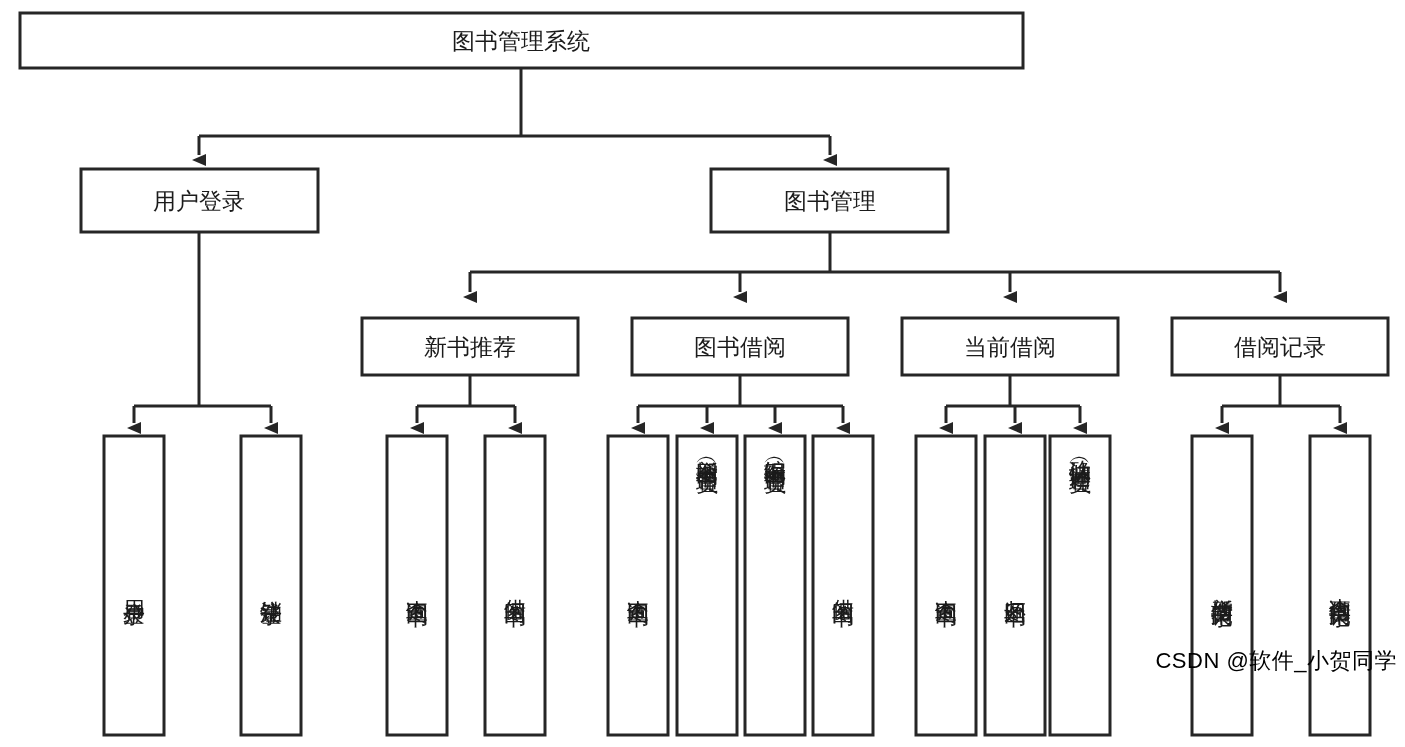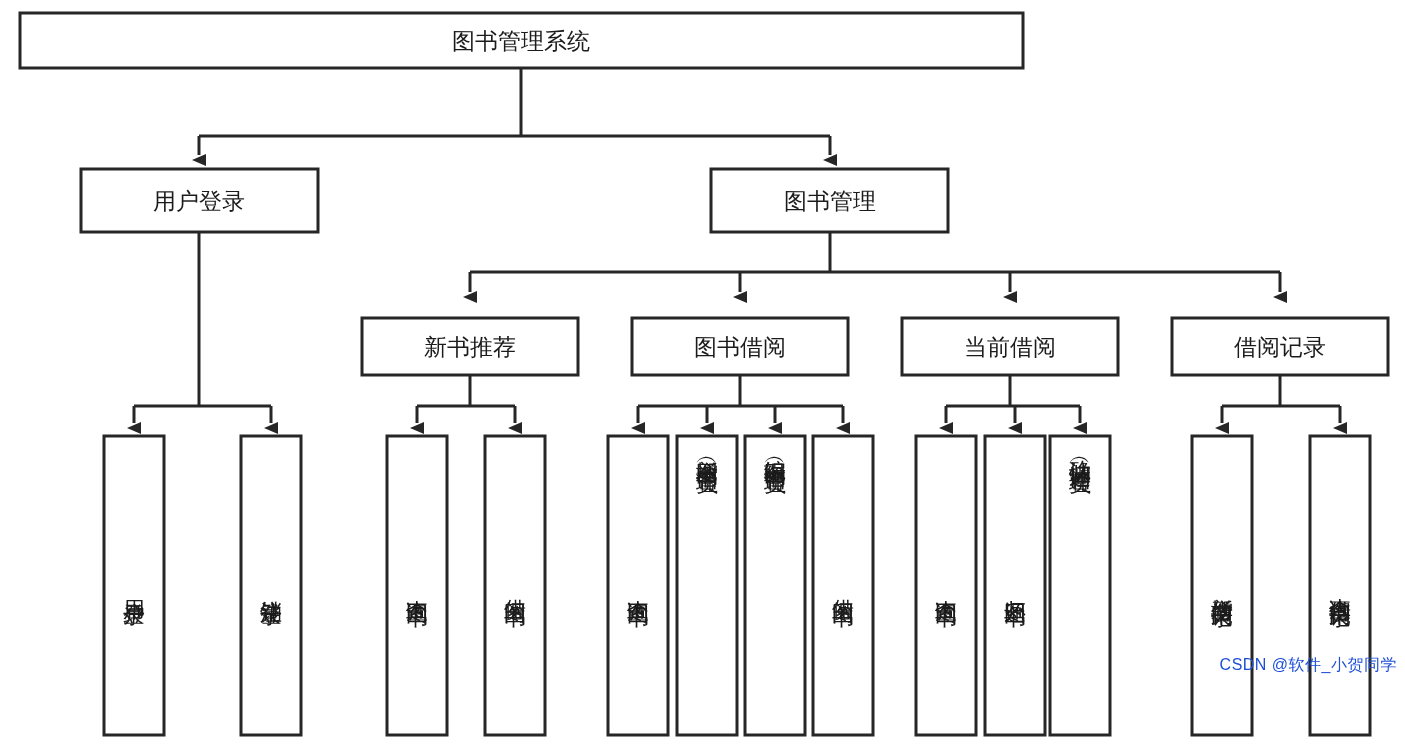--- a/index.html
+++ b/index.html
@@ -60,22 +60,22 @@
     color: #1b1b1b;
     letter-spacing: 2px;
     white-space: nowrap;
     pointer-events: none;
   }
   #watermark {
     position: absolute;
     right: 8px;
     bottom: 6px;
     font-family: "Liberation Sans", "DejaVu Sans", sans-serif;
-    font-size: 16px;
-    color: #1d4ed8;
+    font-size: 22px;
+    color: #000000;
     letter-spacing: 0.5px;
     white-space: nowrap;
   }
 </style>
 </head>
 <body>
 
 <div id="diagram-root">
 
   <svg class="flow" viewBox="0 0 1405 747">

